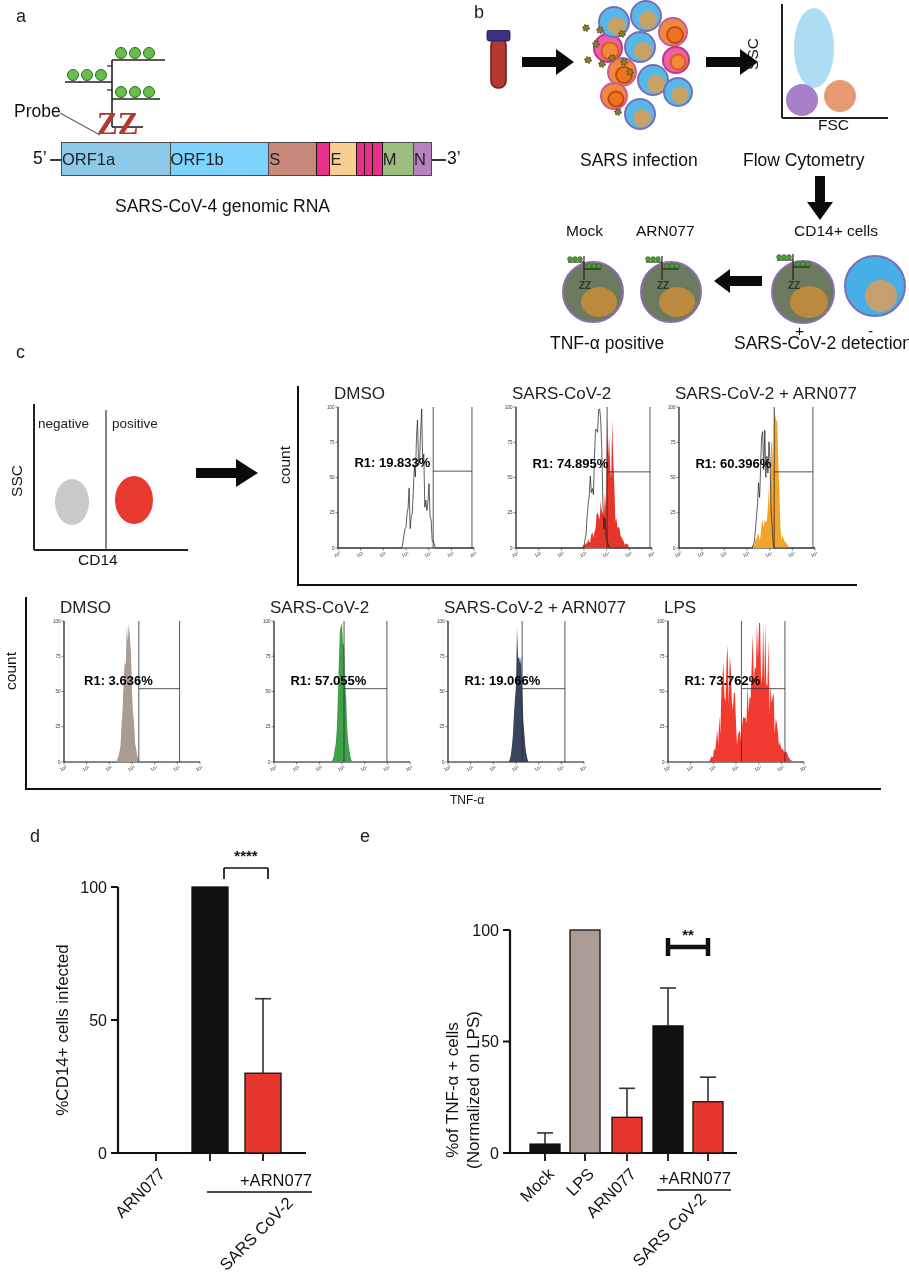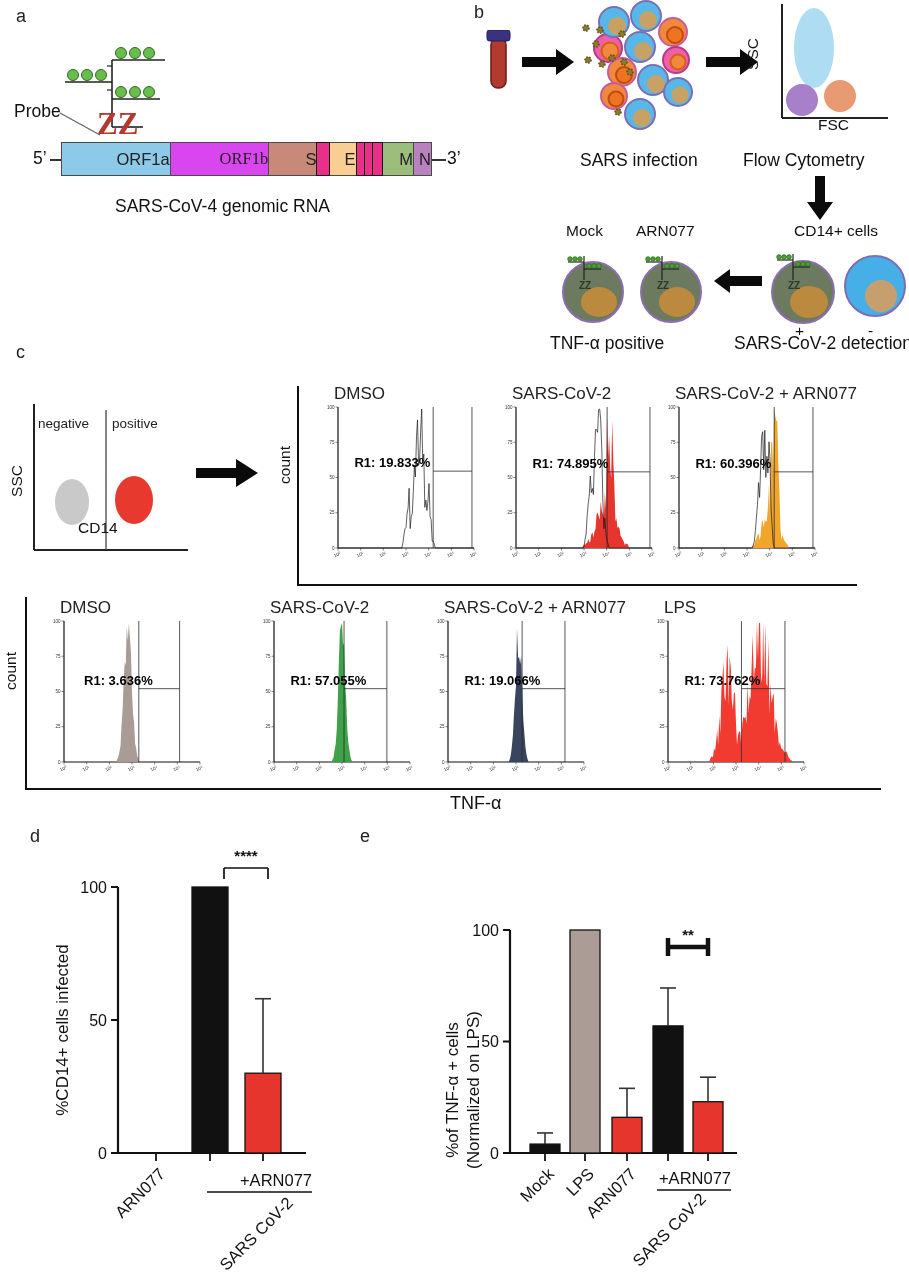--- a/index.html
+++ b/index.html
@@ -7,21 +7,21 @@
           font-family:"Liberation Sans","DejaVu Sans",sans-serif;color:#111}
   .abs{position:absolute}
   .panel-letter{font-size:18px;color:#222}
   .lab15{font-size:15.5px;white-space:nowrap}
   .lab17{font-size:17.5px;white-space:nowrap}
   .vtext{writing-mode:vertical-rl;transform:rotate(180deg);white-space:nowrap}
   .hline{background:#111;height:2px}
   .vlinebar{background:#111;width:2px}
   .thin{height:1.5px;background:#333}
   .gbar{display:flex;height:34px;align-items:stretch}
-  .gseg{display:flex;align-items:center;justify-content:flex-end;font-size:16.5px;
+  .gseg{display:flex;align-items:center;justify-content:flex-start;font-size:16.5px;
         border:1.2px solid #4a4a4a;margin-left:-1px;box-sizing:border-box;color:#222}
   .gseg-pink{border:1.8px solid #141414;z-index:2}
   .hist-block{position:absolute}
   .hist-title{font-size:17px;height:20px;padding-left:12px;white-space:nowrap;color:#222}
   .zz-big{font-family:"Liberation Serif","DejaVu Serif",serif;font-weight:bold;
           font-size:31px;color:#B3382E;letter-spacing:0px;line-height:1}
 </style>
 </head>
 <body>
 
@@ -55,21 +55,21 @@
   <svg class="abs" style="left:58px;top:110px" width="46" height="30">
     <line x1="2" y1="3" x2="42" y2="25" stroke="#666" stroke-width="1.3"></line>
   </svg>
 
   <div class="abs lab17" style="left:33px;top:148px">5’</div>
   <div class="abs thin" style="left:50px;top:159px;width:13px"></div>
   <div class="abs gbar" style="left:62px;top:142px;width:370px" id="genome-bar">
       <div class="gseg" style="flex-grow: 107; flex-basis: 0px; background: rgb(141, 201, 232);">
         <span>ORF1a</span>
       </div>
-      <div class="gseg" style="flex-grow: 97; flex-basis: 0px; background: #d946ef; font-family: Liberation Serif, serif;">
+      <div class="gseg" style="flex-grow: 97; flex-basis: 0px; background: #7dd3fc;">
         <span>ORF1b</span>
       </div>
       <div class="gseg" style="flex-grow: 47; flex-basis: 0px; background: rgb(200, 136, 122);">
         <span>S</span>
       </div>
       <div class="gseg gseg-pink" style="flex-grow: 12; flex-basis: 0px; background: rgb(232, 48, 138);"></div>
       <div class="gseg" style="flex-grow: 25; flex-basis: 0px; background: rgb(248, 206, 146);">
         <span>E</span>
       </div>
       <div class="gseg gseg-pink" style="flex-grow: 7; flex-basis: 0px; background: rgb(232, 48, 138);"></div>
@@ -231,34 +231,34 @@
   <svg class="abs" style="left:24px;top:396px" width="170" height="164" viewBox="0 0 170 164">
     <line x1="10" y1="8" x2="10" y2="154" stroke="#222" stroke-width="2"></line>
     <line x1="10" y1="154" x2="164" y2="154" stroke="#222" stroke-width="2"></line>
     <line x1="82" y1="14" x2="82" y2="154" stroke="#444" stroke-width="1.3"></line>
     <text x="14" y="32" font-size="13.5" fill="#222">negative</text>
     <text x="88" y="32" font-size="13.5" fill="#222">positive</text>
     <ellipse cx="48" cy="106" rx="17" ry="23" fill="#C9C9C9"></ellipse>
     <ellipse cx="110" cy="104" rx="19" ry="24" fill="#E8392F"></ellipse>
   </svg>
   <div class="abs lab15 vtext" style="left:8px;top:465px">SSC</div>
-  <div class="abs lab15" style="left:78px;top:519px">CD14</div>
+  <div class="abs lab15" style="left:78px;top:551px">CD14</div>
 
   <svg class="abs" style="left:196px;top:458px" width="62" height="30">
     <polygon points="0,10 40,10 40,1 62,15 40,29 40,20 0,20" fill="#0a0a0a"></polygon>
   </svg>
 
   <div class="abs vlinebar" style="left:297px;top:386px;height:200px"></div>
   <div class="abs hline" style="left:297px;top:584px;width:560px"></div>
   <div class="abs lab15 vtext" style="left:276px;top:446px">count</div>
 
   <div class="abs vlinebar" style="left:25px;top:597px;height:193px"></div>
   <div class="abs hline" style="left:25px;top:788px;width:856px"></div>
   <div class="abs lab15 vtext" style="left:2px;top:652px">count</div>
-  <div class="abs" style="left:450px;top:793px;font-size:18px">TNF-α</div>
+  <div class="abs" style="left:450px;top:793px;font-size:12px">TNF-α</div>
 
   <div class="abs panel-letter" style="left:30px;top:826px">d</div>
   <svg class="abs" style="left:28px;top:832px" width="320" height="448" id="svg-d">
       <line x1="90" y1="55" x2="90" y2="321" stroke="#111" stroke-width="2.2"></line>
       <line x1="90" y1="321" x2="278" y2="321" stroke="#111" stroke-width="2.2"></line>
       <line x1="83" y1="321" x2="90" y2="321" stroke="#111" stroke-width="2"></line>
       <text x="79" y="326.5" text-anchor="end" font-size="16" fill="#111">0</text>
       <line x1="83" y1="188" x2="90" y2="188" stroke="#111" stroke-width="2"></line>
       <text x="79" y="193.5" text-anchor="end" font-size="16" fill="#111">50</text>
       <line x1="83" y1="55" x2="90" y2="55" stroke="#111" stroke-width="2"></line>

